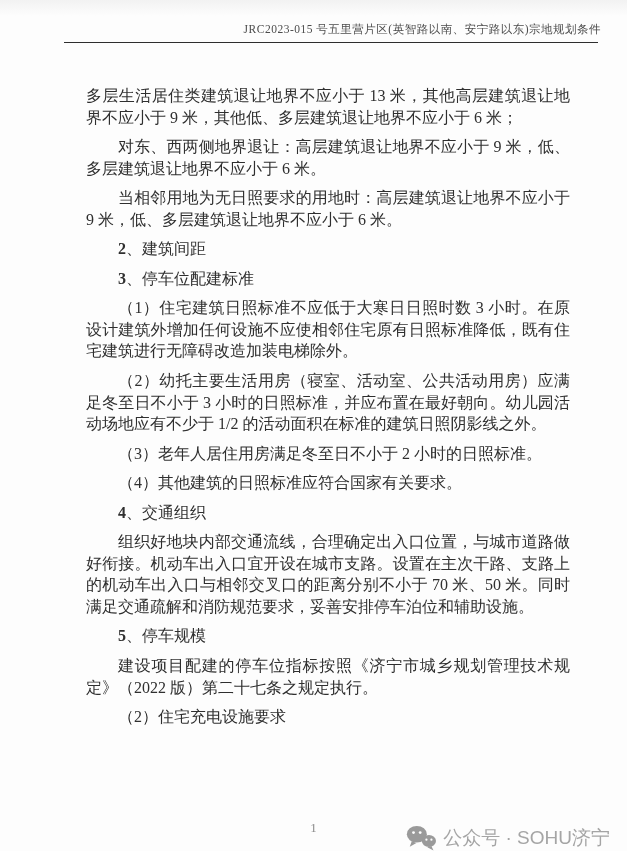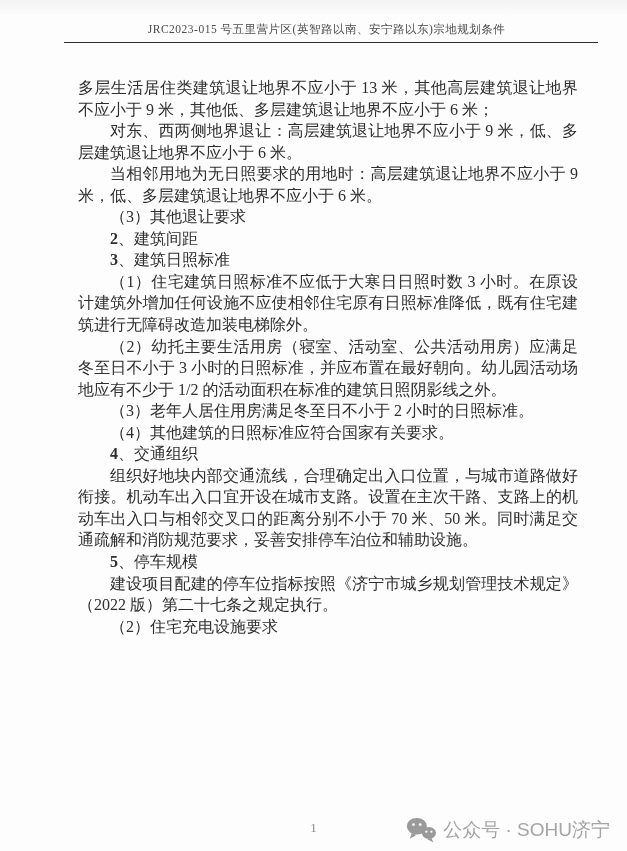--- a/index.html
+++ b/index.html
@@ -11,56 +11,56 @@
     font-family:"Liberation Serif","DejaVu Serif",serif;
   }
   .page::before{
     content:"";
     position:absolute;left:0;top:0;right:0;height:16px;
     background:linear-gradient(#f2f2f2,#fdfdfd);
     pointer-events:none;
   }
   
   .doc-header{
-    position:absolute;top:22px;left:64px;right:38px;
-    text-align:center;
+    position:absolute;top:22px;left:64px;right:26px;
+    text-align:right;
     font-size:11.5px;
     letter-spacing:.5px;
     color:#4c4c4c;
   }
   .header-rule{
     position:absolute;top:42px;left:64px;right:29px;
     border:0;border-top:1.6px solid #2e2e2e;
     margin:0;
   }
   
   .doc-body{
     position:absolute;left:78px;top:77px;width:500px;
     font-size:16px;
     line-height:21.55px;
     color:#2f2f2f;
     text-align:justify;
   }
-  .para{margin:0;}
+  .para{margin:8px;}
   .para.indent{text-indent:2em;}
   .para .b{font-weight:700;}
   .para .u{
     text-underline-offset:3px;
     text-decoration-thickness:1px;
     text-decoration-color:#3a3a3a;
   }
   
   .page-number{
     position:absolute;left:0;right:0;bottom:15px;
     text-align:center;
     font-size:13px;
     color:#8c8c8c;
   }
   .watermark{
-    position:absolute;right:17px;bottom:8px;
+    position:absolute;right:17px;bottom:0;
     display:flex;align-items:center;gap:7px;
     font-family:"Liberation Sans","DejaVu Sans",sans-serif;
     font-size:19px;
     color:#a5a5a5;
     white-space:nowrap;
   }
   .watermark svg{display:block;}
 </style>
 </head>
 <body>
@@ -68,23 +68,22 @@
 <div class="page">
 
   <div class="doc-header">JRC2023-015 号五里营片区(英智路以南、安宁路以东)宗地规划条件</div>
 
   <hr class="header-rule">
 
   <div class="doc-body">
       <p class="para"><span>多层生活居住类建筑退让地界不应小于 13 米，其他高层建筑退让地界不应小于 9 米，其他低、多层建筑退让地界不应小于 6 米；</span></p>
       <p class="para indent"><span>对东、西两侧地界退让：高层建筑退让地界不应小于 9 米，低、多层建筑退让地界不应小于 6 米。</span></p>
       <p class="para indent"><span>当相邻用地为无日照要求的用地时：高层建筑退让地界不应小于 9 米，低、多层建筑退让地界不应小于 6 米。</span></p>
-      <p class="para indent"><span>（3）其他退让要求</span></p>
       <p class="para indent"><span class="b">2</span><span>、建筑间距</span></p>
-      <p class="para indent"><span class="b">3</span><span>、建筑日照标准</span></p>
+      <p class="para indent"><span class="b">3</span><span>、停车位配建标准</span></p>
       <p class="para indent"><span>（1）住宅建筑日照标准不应低于大寒日日照时数 3 小时。在原设计建筑外增加任何设施不应使相邻住宅原有日照标准降低，既有住宅建筑进行无障碍改造加装电梯除外。</span></p>
       <p class="para indent"><span>（2）幼托主要生活用房（寝室、活动室、公共活动用房）应满足冬至日不小于 3 小时的日照标准，并应布置在最好朝向。幼儿园活动场地应有不少于 1/2 的活动面积在标准的建筑日照阴影线之外。</span></p>
       <p class="para indent"><span>（3）老年人居住用房满足冬至日不小于 2 小时的日照标准。</span></p>
       <p class="para indent"><span>（4）其他建筑的日照标准应符合国家有关要求。</span></p>
       <p class="para indent"><span class="b">4</span><span>、交通组织</span></p>
       <p class="para indent"><span>组织好地块内部交通流线，合理确定出入口位置，与城市道路做好衔接。机动车出入口宜开设在</span><span class="u">城市支路</span><span>。设置在</span><span class="u">主次干路、支路</span><span>上的机动车出入口与相邻交叉口的距离分别不小于 </span><span class="u">70 米、50 米</span><span>。同时满足交通疏解和消防规范要求，妥善安排停车泊位和辅助设施。</span></p>
       <p class="para indent"><span class="b">5</span><span>、停车规模</span></p>
       <p class="para indent"><span>建设项目配建的停车位指标按照《济宁市城乡规划管理技术规定》（2022 版）第二十七条之规定执行。</span></p>
       <p class="para indent"><span>（2）住宅充电设施要求</span></p>
     </div>

